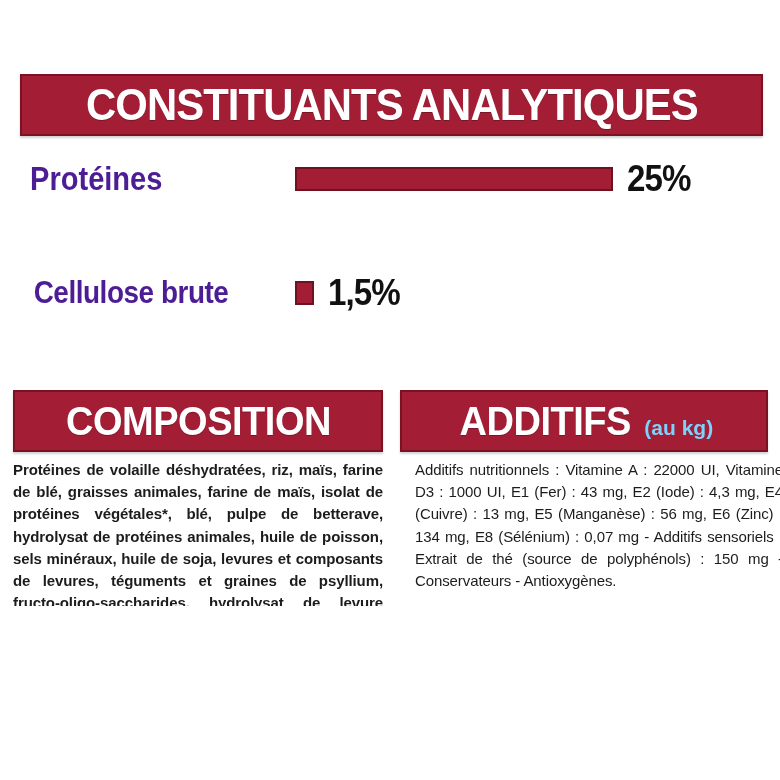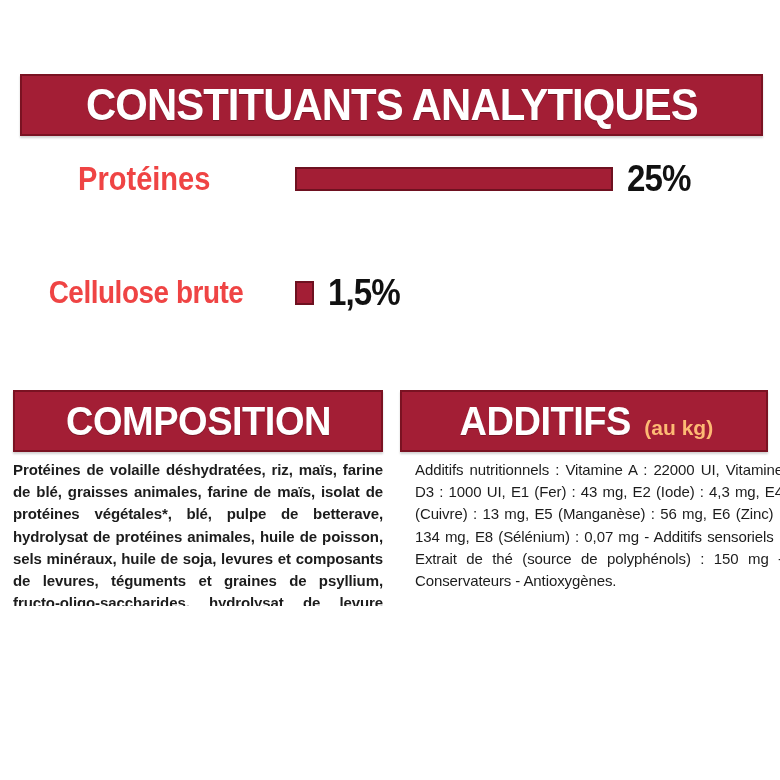--- a/index.html
+++ b/index.html
@@ -22,27 +22,27 @@
     text-shadow:0 1px 0 rgba(0,0,0,.25);
   }
   #banner-composition{left:13px;top:390px;width:370px;height:62px;}
   #banner-additifs{left:400px;top:390px;width:368px;height:62px;}
   .banner-sub{
     color:#fff;font-weight:bold;font-size:40px;letter-spacing:-.5px;
     transform:scaleX(.95);transform-origin:50% 50%;white-space:nowrap;
     text-shadow:0 1px 0 rgba(0,0,0,.25);
   }
   .banner-suffix{
-    color:#fdba74;font-weight:bold;font-size:21px;margin-left:9px;margin-top:14px;
+    color:#7dd3fc;font-weight:bold;font-size:21px;margin-left:9px;margin-top:14px;
     white-space:nowrap;
   }
   
   .chart-row{position:absolute;left:12px;display:flex;align-items:center;height:42px;}
   #row-0{top:158px;} #row-1{top:206px;} #row-2{top:272px;}
-  .chart-label{width:246px;text-align:center;color:#ef4444;white-space:nowrap;}
+  .chart-label{width:246px;text-align:left;color:#4c1d95;white-space:nowrap;}
   .chart-label span{display:inline-block;transform-origin:100% 50%;font-weight:bold;}
   #row-0 .chart-label span{font-size:33px;transform:scaleX(.88);}
   #row-1 .chart-label span{font-size:26px;transform:scaleX(.78);letter-spacing:-.5px;}
   #row-2 .chart-label span{font-size:31px;transform:scaleX(.9);letter-spacing:-.5px;}
   .bar{
     height:24px;margin-left:37px;box-sizing:border-box;
     background:var(--banner-red,#A31E35);
     border:2px solid var(--bar-border,#6E1120);
   }
   .chart-value{

